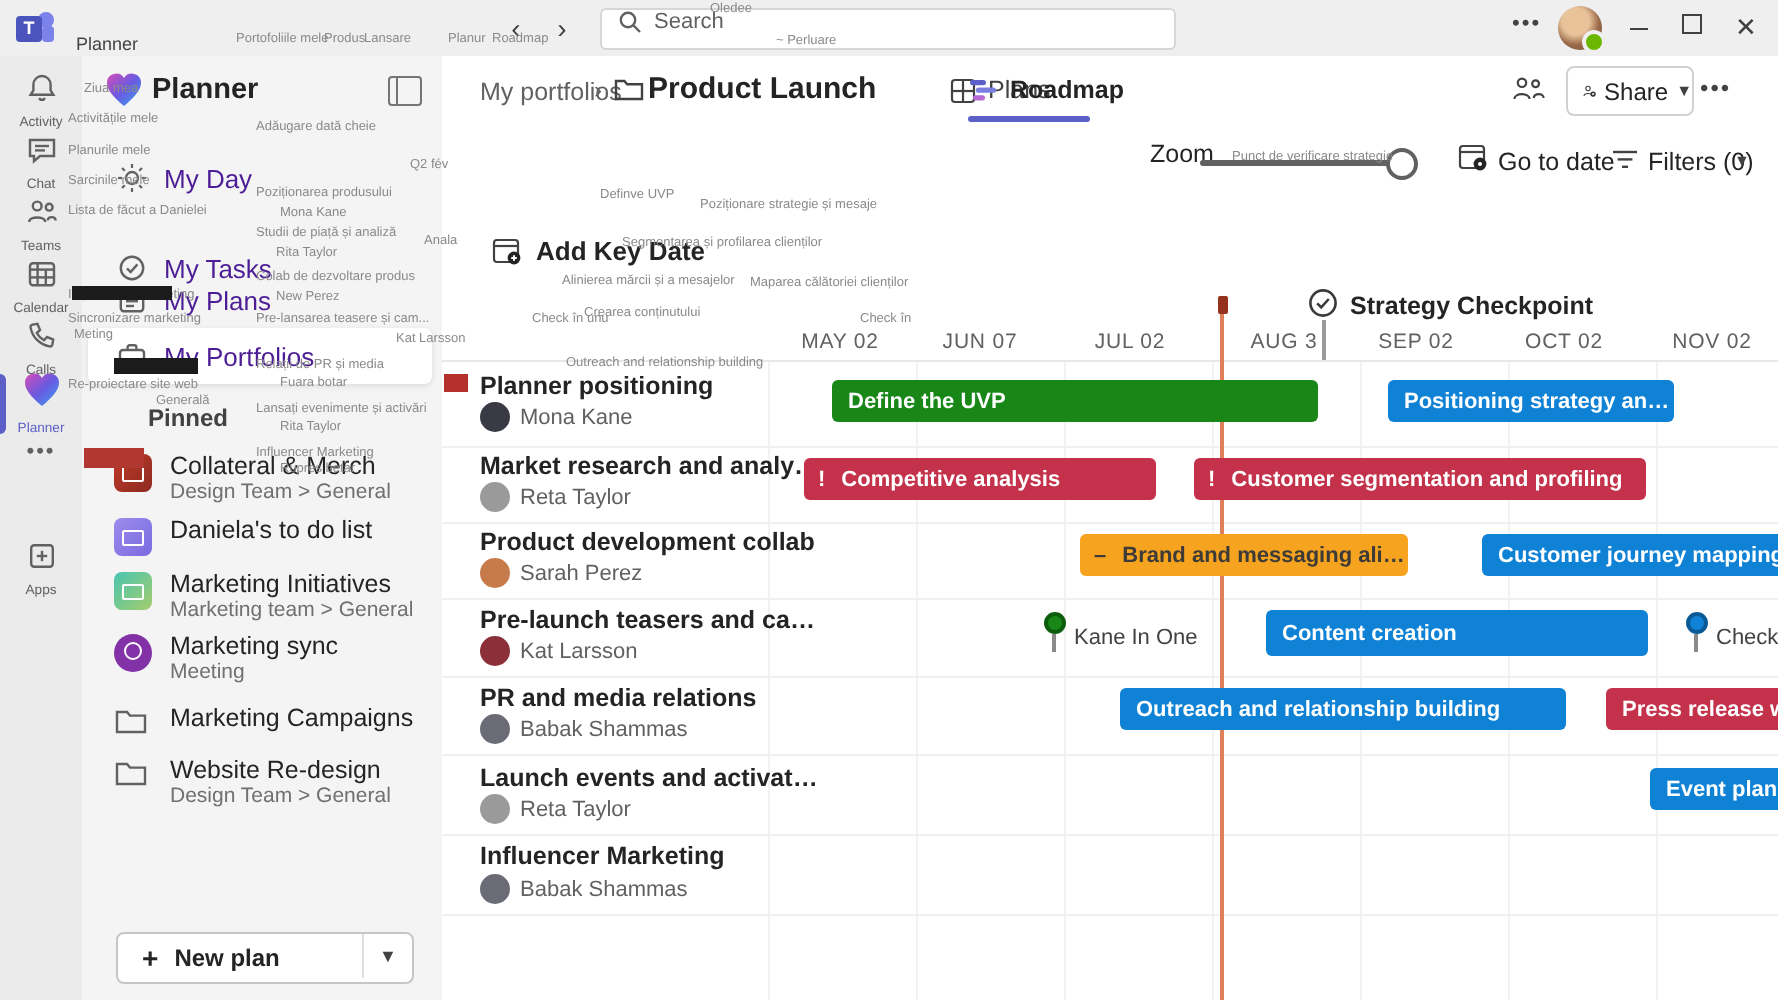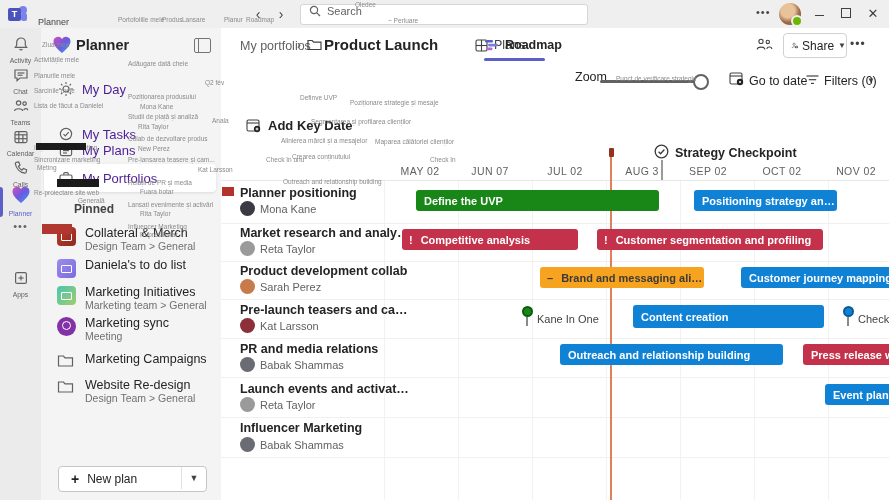--- a/index.html
+++ b/index.html
@@ -37,21 +37,21 @@
   .nav-item .ic{width:16px;height:16px;margin-left:14px;flex:none;}
   .nav-item .txt{font-size:13px;color:#4c1d95;margin-left:8px;white-space:nowrap;}
   .pinned-lbl{position:absolute;left:16px;font-size:12px;font-weight:bold;color:#424242;}
   .pin-item{position:absolute;left:3px;width:172px;cursor:pointer;}
   .pin-item .pic{position:absolute;left:13px;top:1px;width:19px;height:19px;}
   .pin-item .t1{position:absolute;left:41px;top:0;font-size:12.5px;color:#242424;white-space:nowrap;}
   .pin-item .t2{position:absolute;left:41px;top:14px;font-size:10.5px;color:#707070;white-space:nowrap;}
   .sq{width:19px;height:19px;border-radius:4px;}
   .newplan{position:absolute;left:17px;top:438px;width:147px;height:24px;background:#fff;border:1px solid #c8c6c4;border-radius:4px;display:flex;align-items:center;cursor:pointer;}
   .newplan .plus{font-size:14px;color:#242424;margin-left:12px;font-weight:bold;line-height:1;}
-  .newplan .txt{font-size:12px;font-weight:normal;color:#242424;margin-left:8px;}
+  .newplan .txt{font-size:12px;font-weight:bold;color:#242424;margin-left:8px;}
   .newplan .chev{position:absolute;right:0;top:0;width:24px;height:22px;border-left:1px solid #e0e0e0;text-align:center;line-height:22px;font-size:9px;color:#424242;}
   
   .main{position:absolute;left:221px;top:28px;width:668px;height:472px;background:#fff;}
   .crumb{position:absolute;left:19px;top:11px;font-size:12.5px;color:#616161;cursor:pointer;}
   .crumb-chev{position:absolute;left:76px;top:10px;font-size:12px;color:#616161;}
   .plan-title{position:absolute;left:103px;top:8px;font-size:15px;font-weight:bold;color:#242424;}
   .tab{position:absolute;top:10px;display:flex;align-items:center;cursor:pointer;}
   .tab .tl{font-size:12.5px;color:#424242;margin-left:6px;}
   .tab.sel .tl{color:#242424;font-weight:bold;}
   .tab-underline{position:absolute;top:30px;height:3px;border-radius:2px;background:#5b5fc7;}

